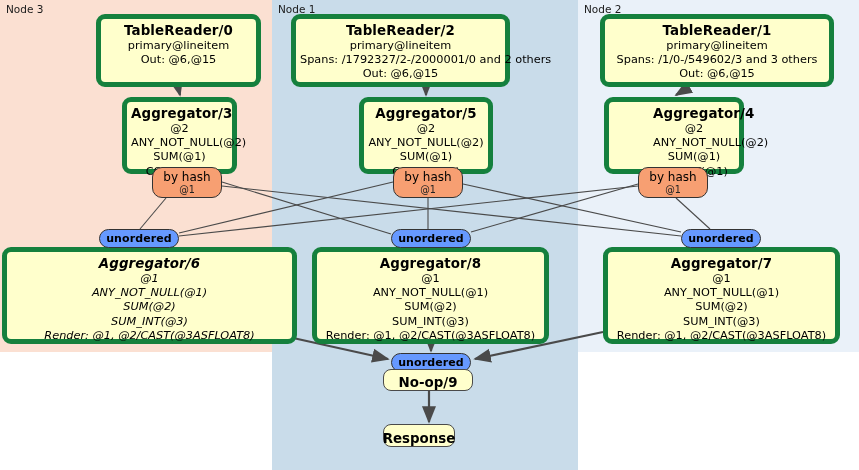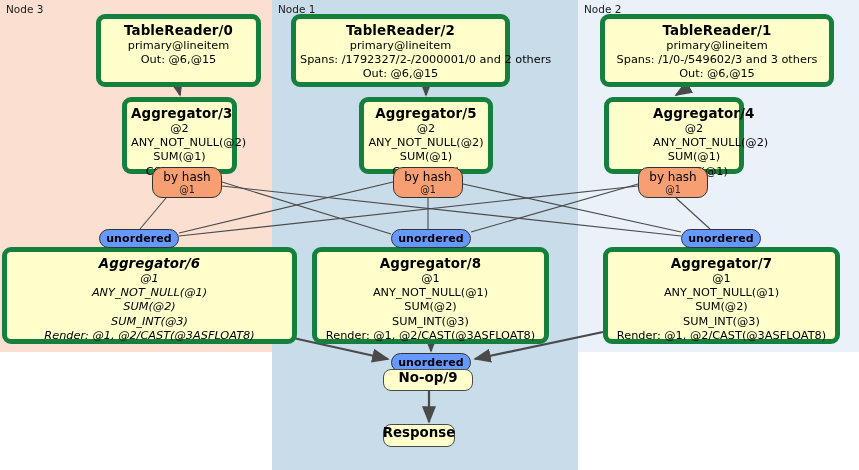--- a/index.html
+++ b/index.html
@@ -64,21 +64,21 @@
     position: absolute;
     box-sizing: border-box;
     background: #ffffcc;
     border: 1px solid #4a4a4a;
     border-radius: 8px;
     text-align: center;
     font-weight: bold;
     font-size: 13.4px;
     color: #000000;
     display: flex;
-    align-items: flex-start;
+    align-items: flex-end;
     justify-content: center;
   }
   .pill {
     position: absolute;
     box-sizing: border-box;
     border: 1px solid #333333;
     border-radius: 999px;
     text-align: center;
     display: flex;
     flex-direction: column;

